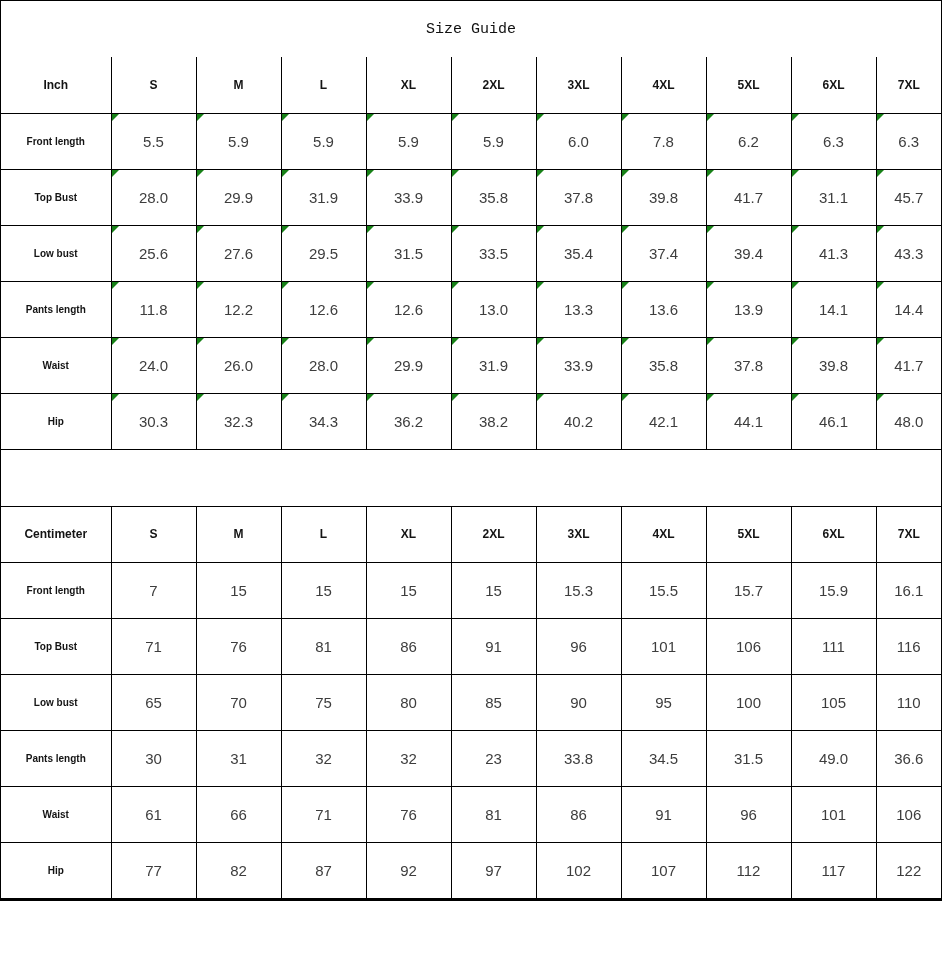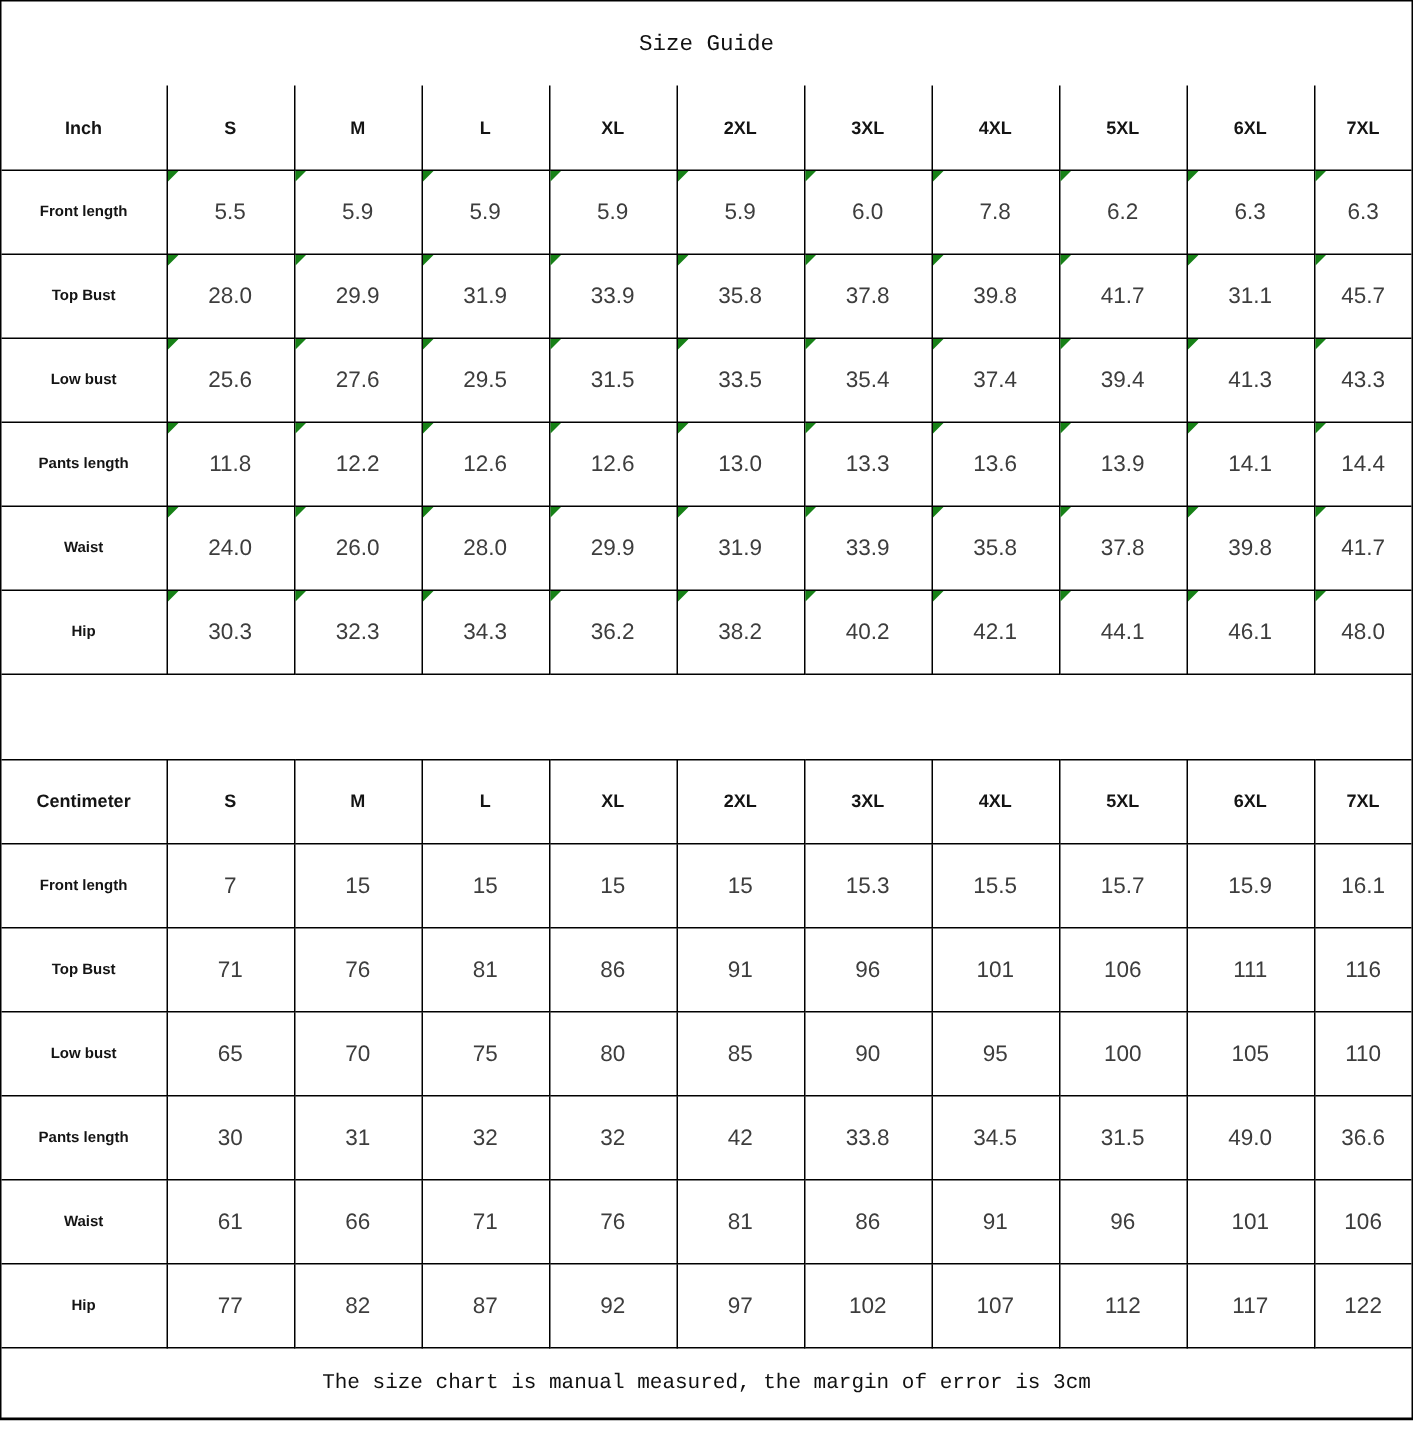--- a/index.html
+++ b/index.html
@@ -270,21 +270,21 @@
           <td>100</td>
           <td>105</td>
           <td>110</td>
         </tr>
         <tr>
           <th>Pants length</th>
           <td>30</td>
           <td>31</td>
           <td>32</td>
           <td>32</td>
-          <td>42</td>
+          <td>23</td>
           <td>33.8</td>
           <td>34.5</td>
           <td>31.5</td>
           <td>49.0</td>
           <td>36.6</td>
         </tr>
         <tr>
           <th>Waist</th>
           <td>61</td>
           <td>66</td>
@@ -306,17 +306,14 @@
           <td>97</td>
           <td>102</td>
           <td>107</td>
           <td>112</td>
           <td>117</td>
           <td>122</td>
         </tr>
       </tbody>
   </table>
 
-  <div class="footer-row">
-    <span>The size chart is manual measured, the margin of error is 3cm</span>
-  </div>
 
 </div>
 
 </body></html>

